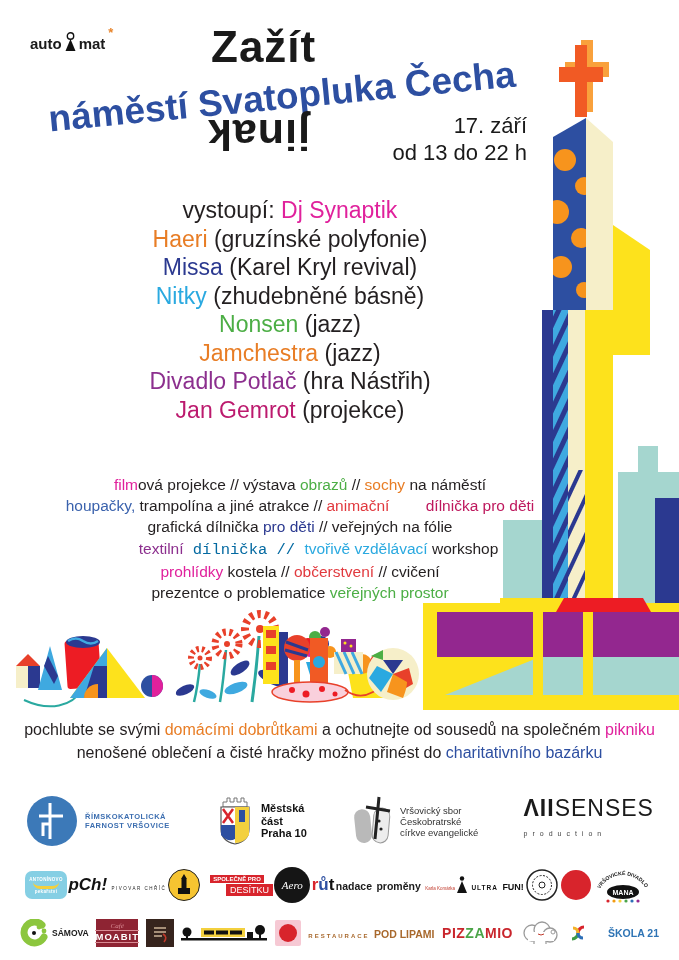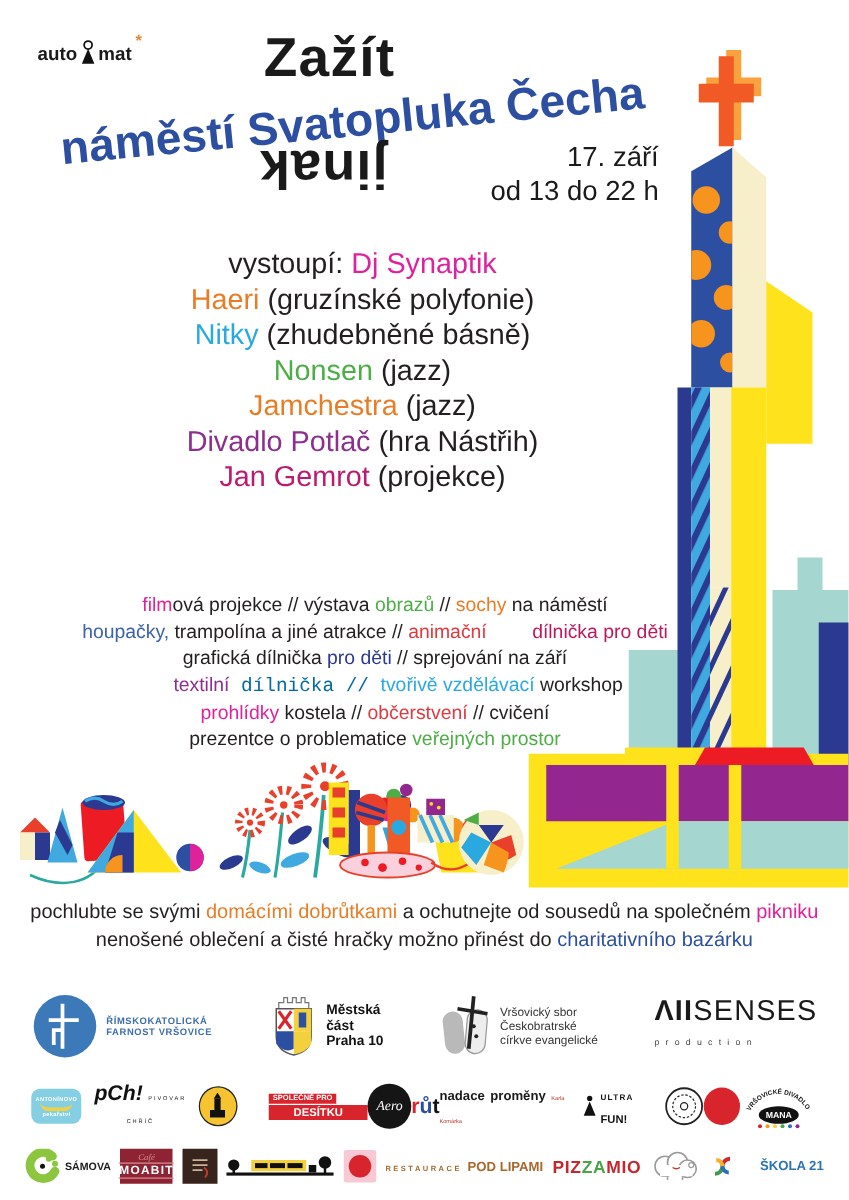--- a/index.html
+++ b/index.html
@@ -51,21 +51,21 @@
                 display:flex; flex-direction:column; align-items:center; justify-content:center;
                 color:#fff; font-size:4.5px; font-weight:bold; letter-spacing:.3px; }
   .antoninovo .ban { width:26px; height:7px; border-bottom:3px solid #f3d03e; border-radius:0 0 12px 12px; }
   .pch { text-align:center; }
   .pch .main { font-size:17px; font-weight:800; font-style:italic; color:#111; line-height:15px;}
   .pch .sub  { font-size:4.5px; letter-spacing:1.5px; color:#222; }
   .badge-church { width:32px; height:32px; border-radius:50%; background:#f6c431; border:1px solid #222;
                   display:flex; align-items:center; justify-content:center; }
   .spolecne { display:flex; flex-direction:column; align-items:center; gap:1px; }
   .spolecne .l1 { background:#d8242c; color:#fff; font-size:6px; font-weight:700; padding:1px 3px; }
-  .spolecne .l2 { background:#d8242c; color:#fff; font-size:9px; font-weight:700; padding:1px 20px;margin-left:25px; }
+  .spolecne .l2 { background:#d8242c; color:#fff; font-size:9px; font-weight:400; padding:1px 4px;margin-left:25px; }
   .aero { width:36px; height:36px; border-radius:50%; background:#151515; color:#fff;
           display:flex; align-items:center; justify-content:center;
           font-family:"Liberation Serif", serif; font-style:italic; font-size:11px; }
   .rut  { font-size:17px; font-weight:800; }
   .nadace { text-align:left; }
   .nadace .l { font-size:10.5px; font-weight:700; color:#1a1a1a; line-height:10.5px; }
   .nadace .sub { font-size:4.5px; color:#c0392b; }
   .ultrafun { display:flex; align-items:center; gap:3px; }
   .ultrafun .t1 { font-size:6.5px; font-weight:600; letter-spacing:1px; color:#111; line-height:7px;}
   .ultrafun .t2 { font-size:9px; font-weight:800; color:#111; line-height:9px;}
@@ -163,31 +163,32 @@
       <rect x="37" y="592" width="242" height="45" fill="#93278f"></rect>
       <polygon points="45,675 140,637 279,637 279,675" fill="#a5d6cf"></polygon>
       <rect x="133" y="592" width="10" height="83" fill="#fde21c"></rect>
       <rect x="183" y="592" width="10" height="83" fill="#fde21c"></rect>
     </g>
   </svg>
 
   <div class="abs lineup">
       <div class="rich-line"><span style="color: rgb(35, 31, 32);">vystoupí: </span><span style="color: rgb(224, 33, 156);">Dj Synaptik</span></div>
       <div class="rich-line"><span style="color: rgb(232, 125, 37);">Haeri</span><span style="color: rgb(35, 31, 32);"> (gruzínské polyfonie)</span></div>
+      <div class="rich-line"><span style="color: rgb(43, 57, 144);">Missa</span><span style="color: rgb(35, 31, 32);"> (Karel Kryl revival)</span></div>
       <div class="rich-line"><span style="color: rgb(42, 169, 224);">Nitky</span><span style="color: rgb(35, 31, 32);"> (zhudebněné básně)</span></div>
       <div class="rich-line"><span style="color: rgb(76, 174, 69);">Nonsen</span><span style="color: rgb(35, 31, 32);"> (jazz)</span></div>
       <div class="rich-line"><span style="color: rgb(232, 125, 37);">Jamchestra</span><span style="color: rgb(35, 31, 32);"> (jazz)</span></div>
       <div class="rich-line"><span style="color: rgb(140, 47, 142);">Divadlo Potlač</span><span style="color: rgb(35, 31, 32);"> (hra Nástřih)</span></div>
       <div class="rich-line"><span style="color: rgb(188, 26, 110);">Jan Gemrot</span><span style="color: rgb(35, 31, 32);"> (projekce)</span></div>
     </div>
 
   <div class="abs program">
       <div class="rich-line"><span style="color: rgb(224, 33, 156);">film</span><span style="color: rgb(35, 31, 32);">ová projekce // výstava </span><span style="color: rgb(76, 174, 69);">obrazů</span><span style="color: rgb(35, 31, 32);"> // </span><span style="color: rgb(232, 125, 37);">sochy</span><span style="color: rgb(35, 31, 32);"> na náměstí</span></div>
       <div class="rich-line"><span style="color: rgb(58, 98, 173);">houpačky,</span><span style="color: rgb(35, 31, 32);"> trampolína a jiné atrakce // </span><span style="color: rgb(225, 57, 62);">animační</span><span style="color: #be185d; padding-left: 32px;"> dílnička pro děti</span></div>
-      <div class="rich-line"><span style="color: rgb(35, 31, 32);">grafická dílnička </span><span style="color: rgb(43, 57, 144);">pro děti</span><span style="color: rgb(35, 31, 32);"> // sprejování na září</span></div>
+      <div class="rich-line"><span style="color: rgb(35, 31, 32);">grafická dílnička </span><span style="color: rgb(43, 57, 144);">pro děti</span><span style="color: rgb(35, 31, 32);"> // veřejných na fólie</span></div>
       <div class="rich-line"><span style="color: rgb(140, 47, 142); padding-left: 37px;">textilní</span><span style="color: #0369a1; font-family: Liberation Mono, monospace;"> dílnička // </span><span style="color: rgb(42, 169, 224);">tvořivě vzdělávací</span><span style="color: rgb(35, 31, 32);"> workshop</span></div>
       <div class="rich-line"><span style="color: rgb(224, 33, 156);">prohlídky</span><span style="color: rgb(35, 31, 32);"> kostela // </span><span style="color: rgb(225, 57, 62);">občerstvení</span><span style="color: rgb(35, 31, 32);"> // cvičení</span></div>
       <div class="rich-line"><span style="color: rgb(35, 31, 32);">prezentce o problematice </span><span style="color: rgb(76, 174, 69);">veřejných prostor</span></div>
     </div>
 
   <svg class="abs" style="left:10px; top:604px;" width="410" height="108" viewBox="0 0 410 108">
 
     <g>
       <path d="M14,96 C 40,108 62,102 72,86" stroke="#2aa9a0" stroke-width="2" fill="none"></path>
       <polygon points="6,62 18,50 30,62" fill="#e8402a"></polygon>

